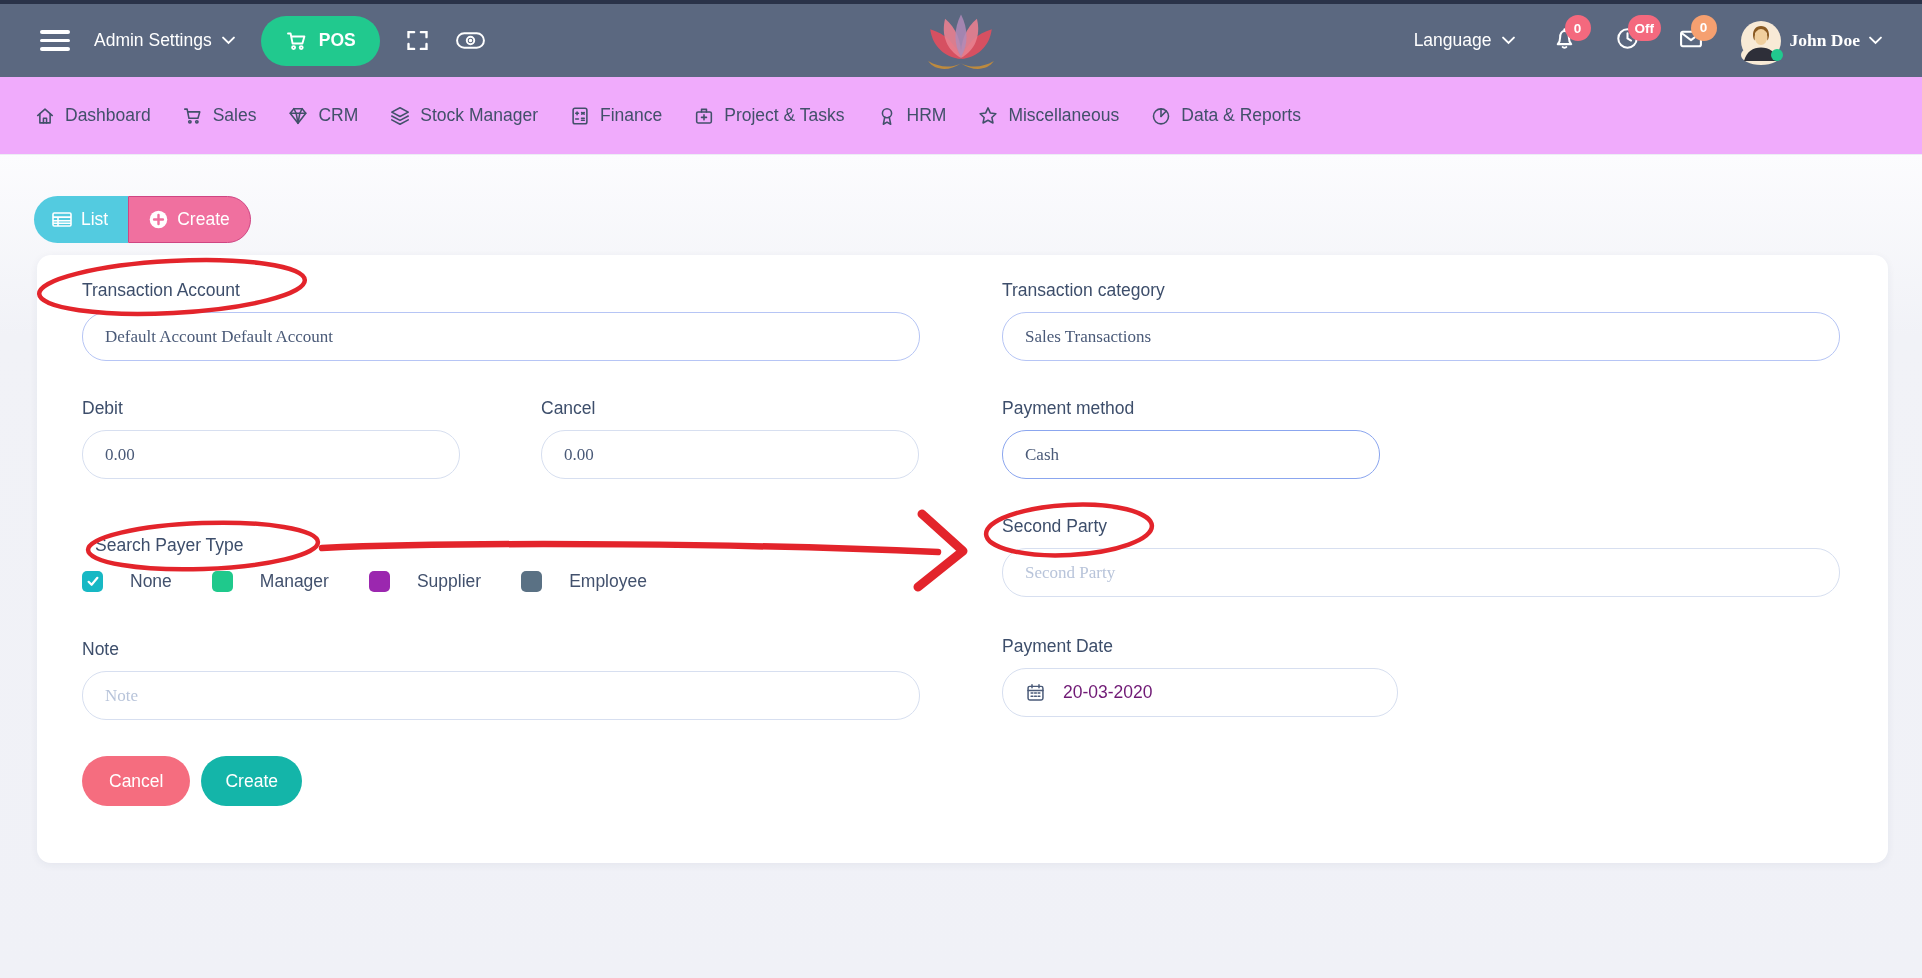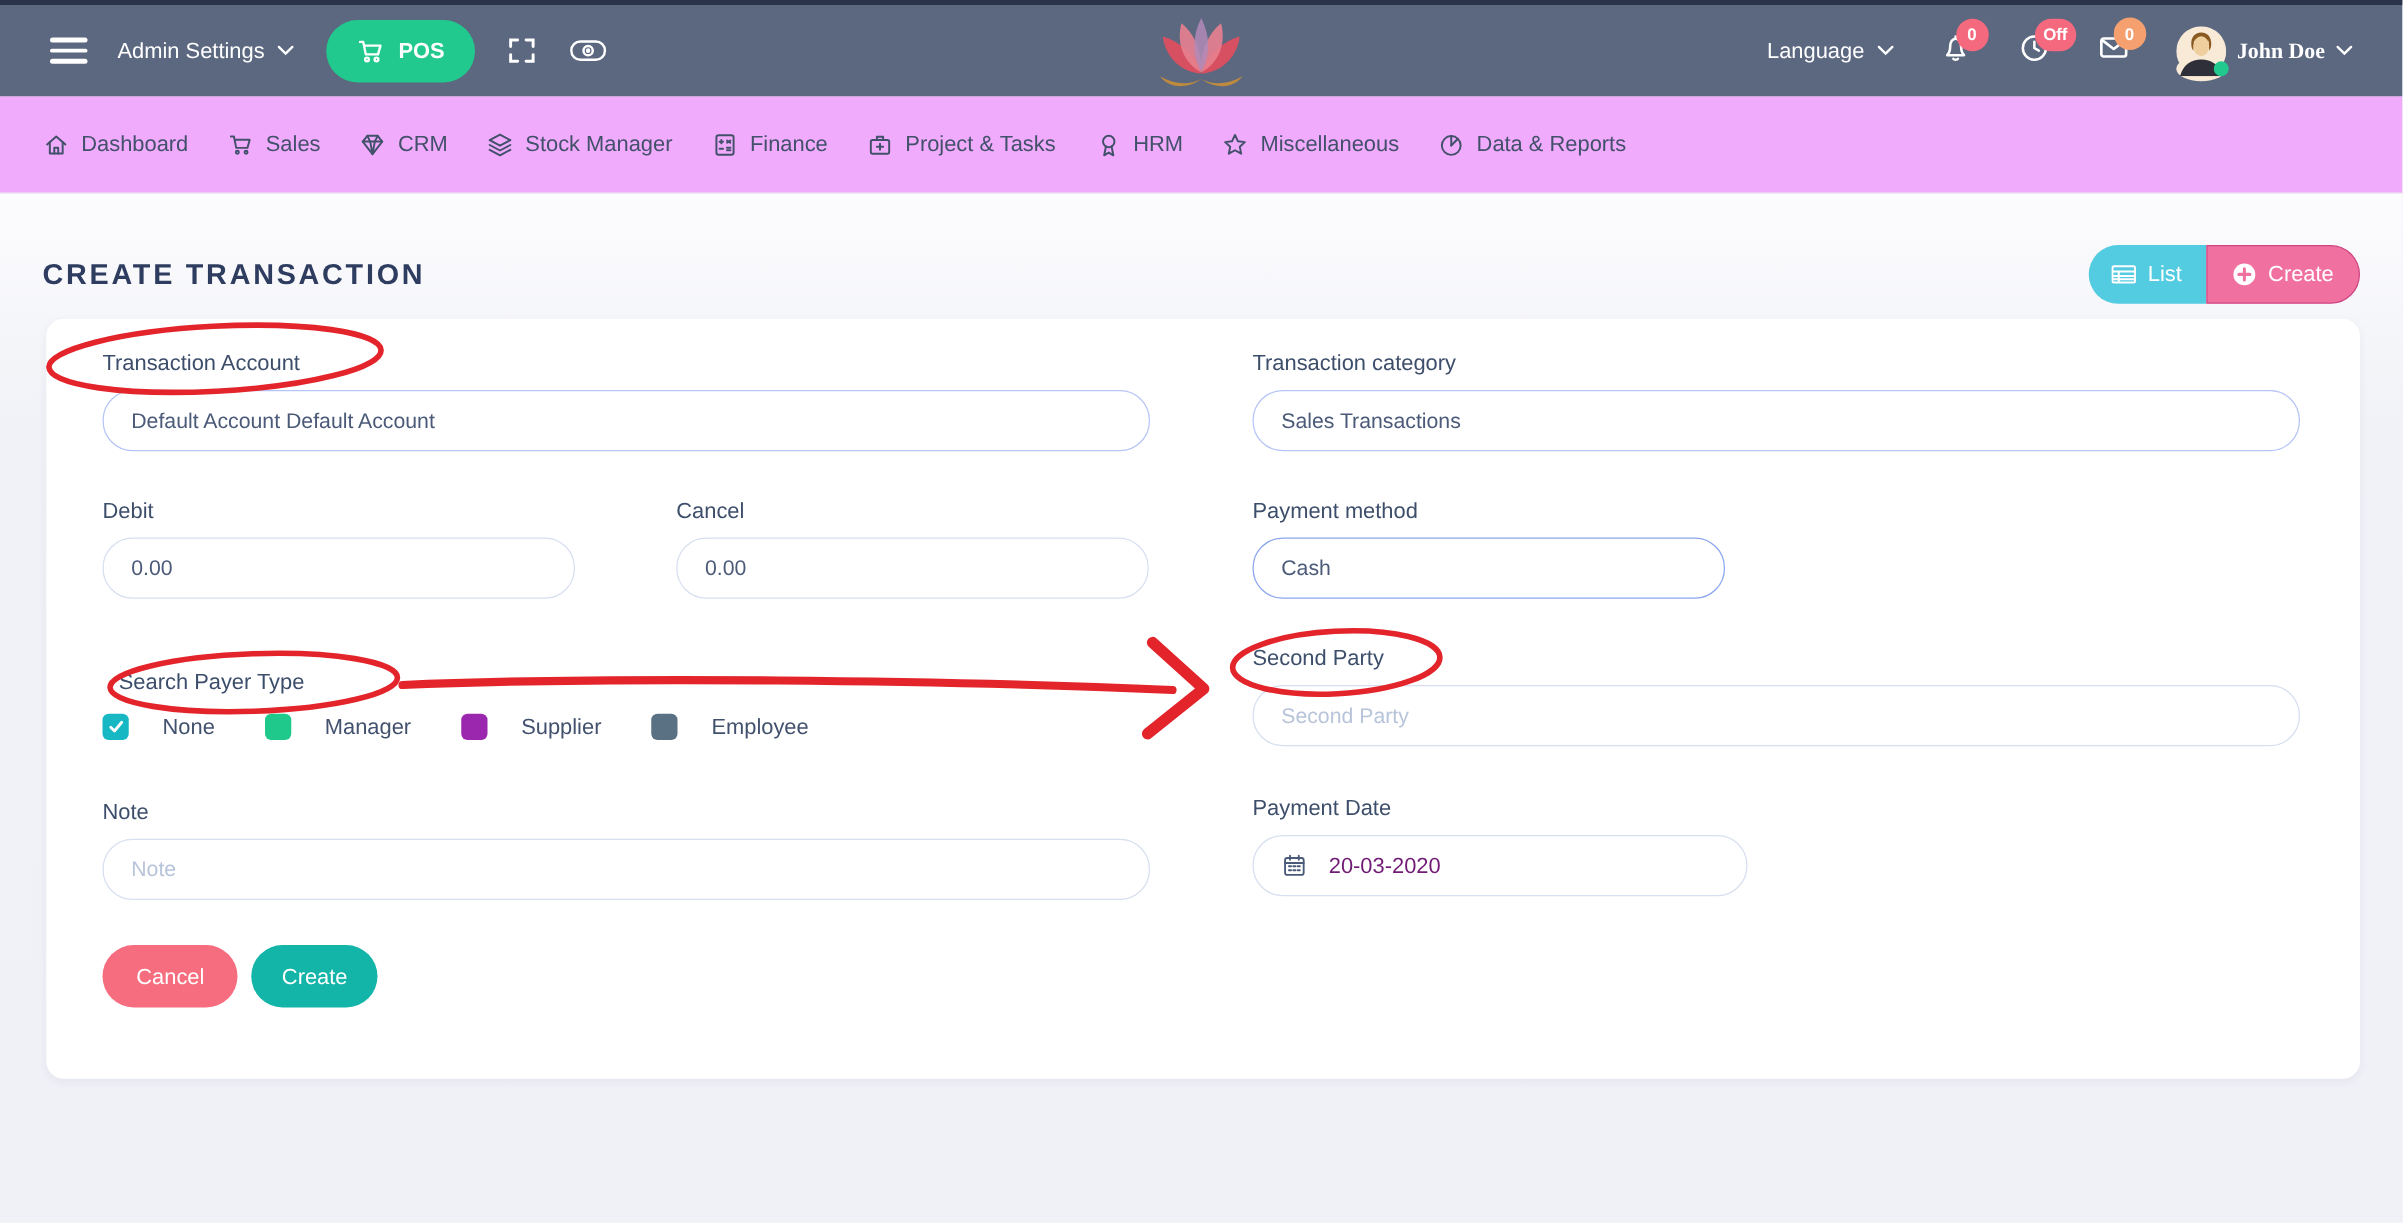--- a/index.html
+++ b/index.html
@@ -35,21 +35,21 @@
   .page-head { display:flex; align-items:center; justify-content:space-between; padding:38px 34px 0 34px; height:90px; }
   .page-title { font-size:23px; letter-spacing:2.2px; font-weight:600; color:#2e3d5f; }
   .view-toggle { display:flex; }
   .btn-list { height:47px; padding:0 20px 0 18px; background:#53cbe0; border:none; border-radius:24px 0 0 24px; color:#fff; font-size:17.5px; font-weight:500; display:flex; align-items:center; gap:9px; cursor:pointer; }
   .btn-create-top { height:47px; padding:0 20px; background:#f0709f; border:1px solid #cf4583; border-radius:0 24px 24px 0; color:#fff; font-size:17.5px; font-weight:500; display:flex; align-items:center; gap:9px; cursor:pointer; }
 
   
   .card { margin:10px 34px 0 37px; background:#fff; border-radius:14px; box-shadow:0 2px 8px rgba(40,50,80,.06); padding:22px 48px 62px 45px; display:flex; gap:82px; height:608px; }
   .col { width:838px; flex:none; }
   .f-label { font-size:17.5px; color:#3d4e6b; line-height:26px; margin-bottom:9px; }
-  .field { width:100%; height:49px; border:1px solid #d7dff0; border-radius:24px; padding:0 22px; font-size:17px; color:#4a5a78; background:#fff; outline:none; font-family:Liberation Sans, sans-serif; }
+  .field { width:100%; height:49px; border:1px solid #d7dff0; border-radius:24px; padding:0 22px; font-size:17px; color:#4a5a78; background:#fff; outline:none; font-family:Liberation Serif, serif; }
   .field::placeholder { color:#b8c4da; }
   .bd-blue { border-color:#b6c5f5; }
   .bd-focus { border-color:#8ba6ef; }
   .row-split { display:flex; gap:81px; margin-top:34px; }
   .half { width:378px; flex:none; }
   .spt-block { margin-top:53px; }
   .spt-block .f-label { margin-left:13px; margin-bottom:10px; }
   .cb-row { display:flex; align-items:center; gap:40px; height:27px; }
   .cb-item { display:flex; align-items:center; gap:27px; font-size:17.5px; color:#42516d; cursor:pointer; }
   .cb { width:21px; height:21px; border-radius:5px; display:flex; align-items:center; justify-content:center; }
@@ -237,21 +237,20 @@
         <circle cx="12" cy="12.4" r="8.2"></circle>
         <path d="M12 12.4 V4.2"></path>
         <path d="M12 12.4 L17.8 6.6"></path>
       </svg>
     <span>Data &amp; Reports</span>
   </a>
 </nav>
 
 <main class="content">
   <div class="page-head">
-    <h1 class="page-title">CREATE TRANSACTION</h1>
     <div class="view-toggle">
       <button class="btn-list">
         <svg width="20" height="17" viewBox="0 0 20 16" fill="none" stroke="#fff" stroke-width="1.6">
             <rect x="1" y="1.5" width="18" height="13" rx="1.2"></rect>
             <path d="M1 5.6 H19 M1 9.2 H19 M1 11.8 H19 M6 5.6 V14.5"></path>
           </svg>
         <span>List</span>
       </button>
       <button class="btn-create-top">
         <svg width="19" height="19" viewBox="0 0 18 18">

